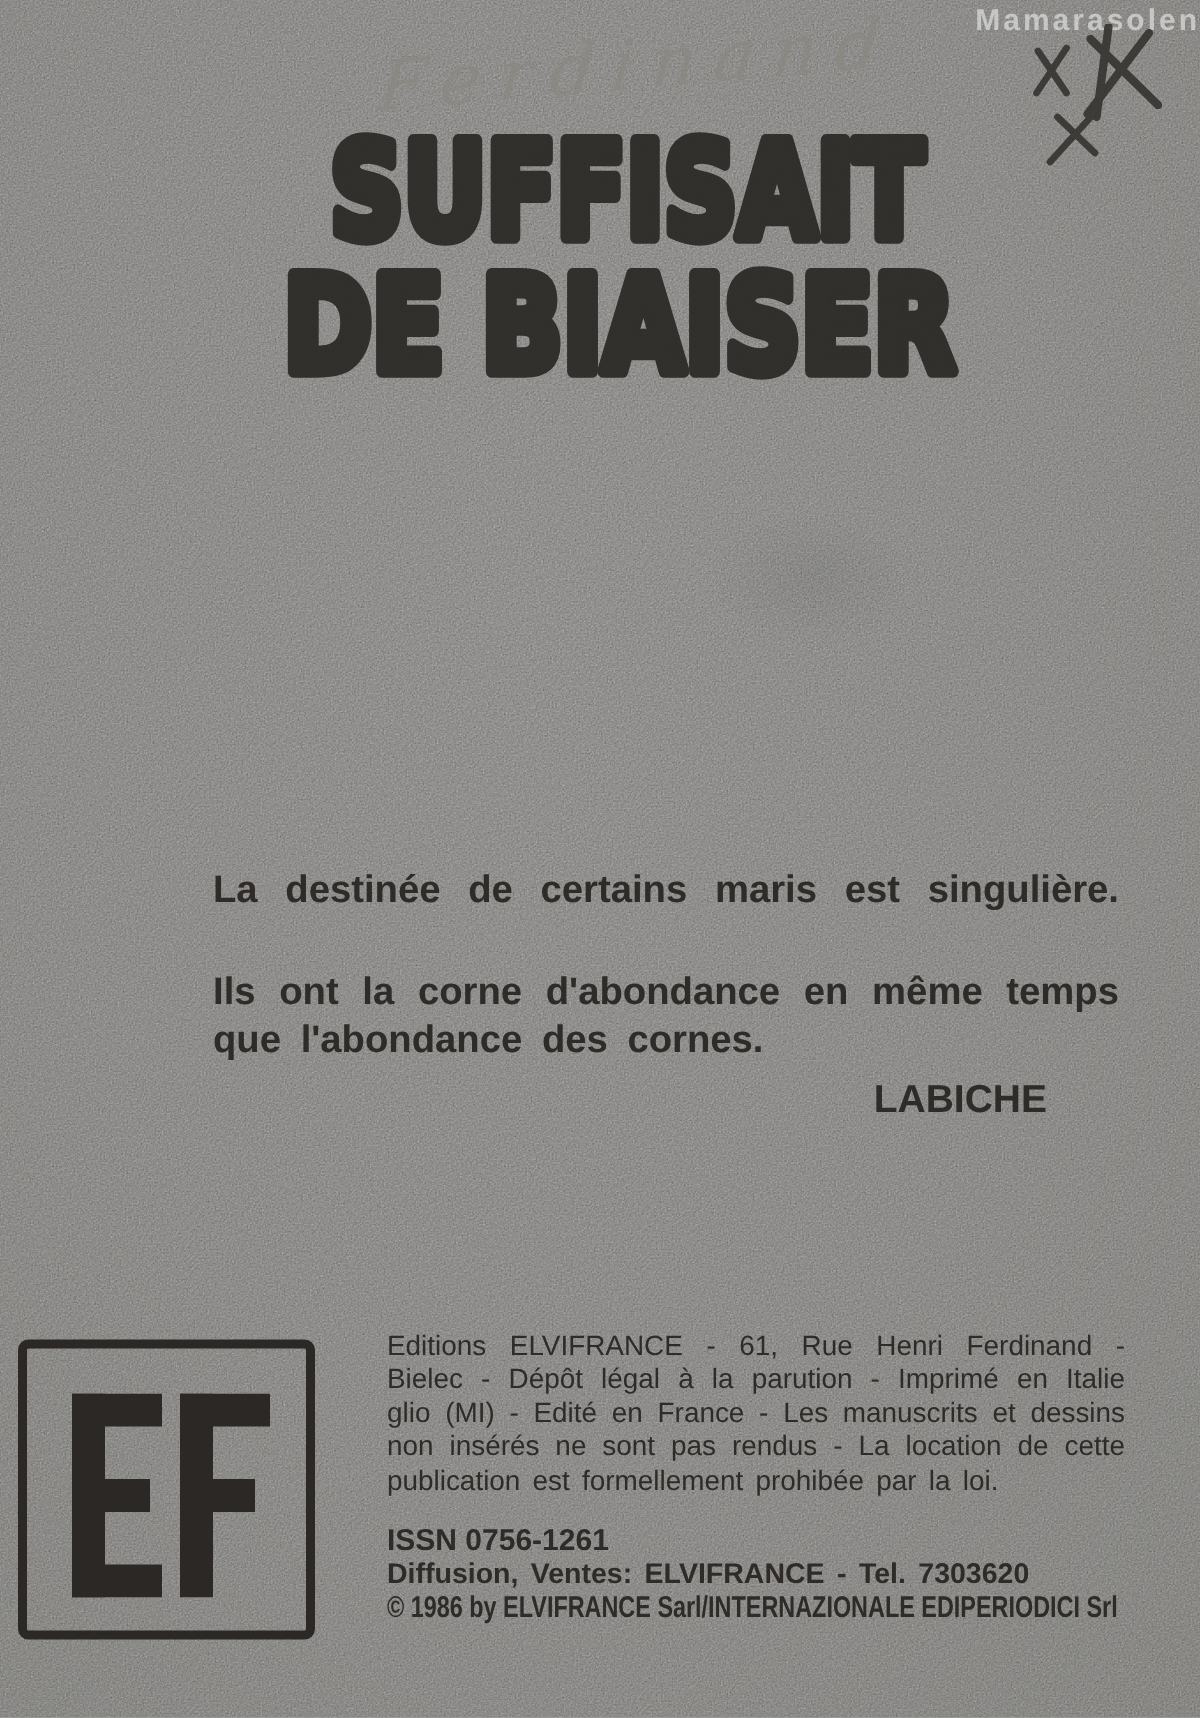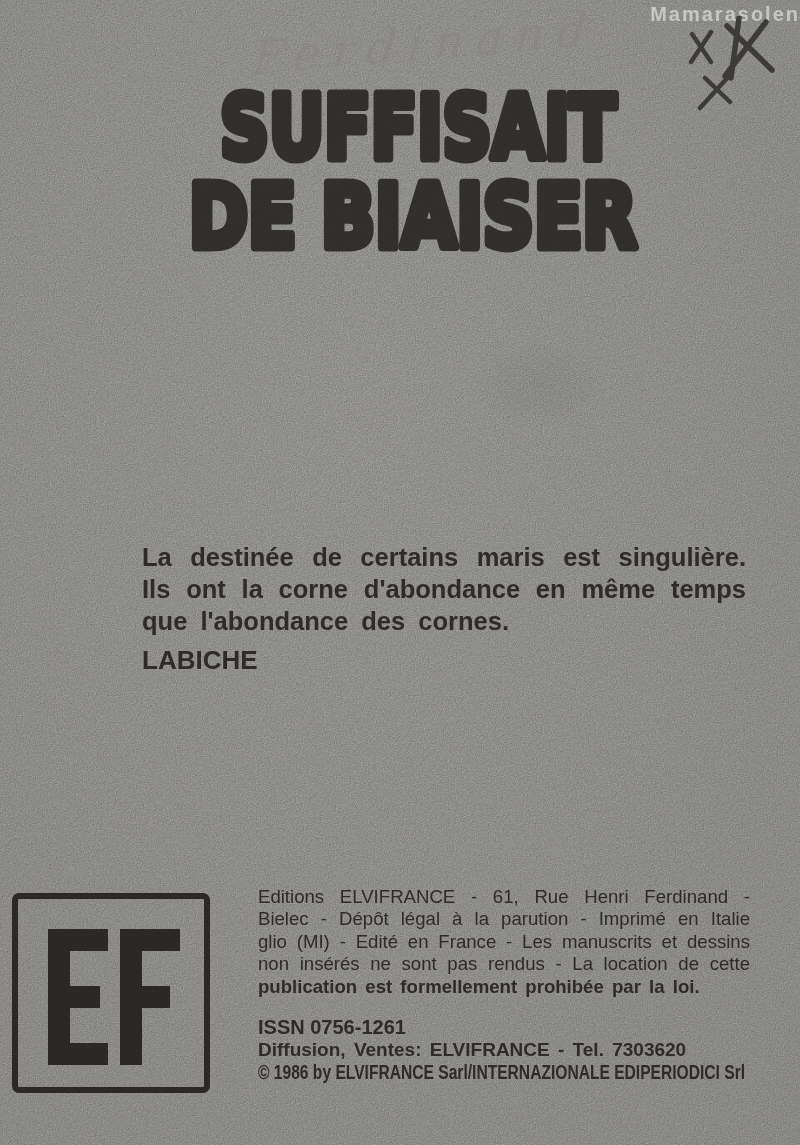--- a/index.html
+++ b/index.html
@@ -34,33 +34,33 @@
   .title-text{
     font-family:"DejaVu Sans", sans-serif;
     font-weight:bold;
     fill:#2b2926;stroke:#2b2926;
     paint-order:stroke;stroke-linejoin:round;stroke-linecap:round;
     opacity:.93;
   }
 
   .quote{left:142px;top:541px;width:604px;
     font-size:25.5px;font-weight:bold;line-height:32px;color:#2e2b28;}
-  .quote .just{text-align:justify;text-align-last:justify;}
+  .quote .just{text-align:justify;text-align-last:justify;margin-top:36px;}
   .quote .last{word-spacing:6px;}
-  .attribution{margin-top:7px;margin-right:48px;font-size:26px;}
+  .attribution{margin-top:7px;margin-right:48px;text-align:right;font-size:26px;}
 
   .ef-box{
     left:12px;top:893px;width:186px;height:188px;
     border:6px solid #2b2825;border-radius:7px;
   }
   .ef-svg{position:absolute;left:30px;top:30px;}
 
   .colophon{left:258px;top:886px;width:492px;font-size:18.6px;line-height:22.4px;color:#2e2b28;}
   .colo-line{text-align:justify;text-align-last:justify;}
-  .colo-line.last{text-align:right;text-align-last:left;word-spacing:3px;font-weight:bold;}
+  .colo-line.last{text-align:right;text-align-last:left;word-spacing:3px;}
   .issn{font-weight:bold;font-size:20px;line-height:23px;margin-top:18px;}
   .diffusion{font-weight:bold;font-size:19px;line-height:22px;word-spacing:3px;}
   .copyright{
     font-weight:bold;font-size:20px;line-height:23px;white-space:nowrap;
     transform:scaleX(.78);transform-origin:left center;
   }
   .stain{
     left:470px;top:340px;width:140px;height:90px;border-radius:50%;
     background:radial-gradient(ellipse, rgba(40,40,38,.07), rgba(40,40,38,0) 70%);
   }

